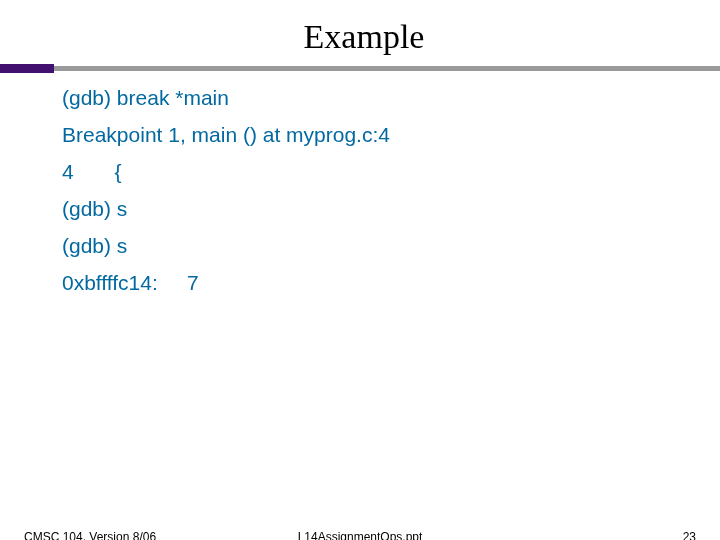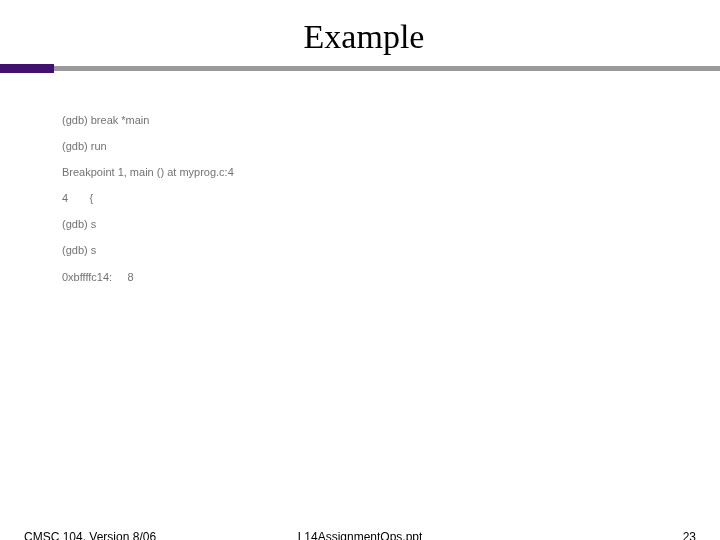--- a/index.html
+++ b/index.html
@@ -43,24 +43,23 @@
     position: absolute;
     left: 0;
     top: 0;
     height: 9px;
     width: 54px;
     background: #42106e; 
   }
   .content {
     padding: 8px 0 0 62px;
     width: 600px;
-    color: #737373;
-    font-size: 11px;
+    color: #0369a1;
+    font-size: 21px;
     line-height: 1.1;
-    margin-top: 28px;
   }
   .content .line {
     margin: 0 0 14px 0;
     white-space: pre;
   }
   .content .line.tight {
     margin-bottom: 8px;
   }
   .foot-left {
     position: absolute;
@@ -92,26 +91,25 @@
 
   <h1 class="title">Example</h1>
 
   <div class="rule-wrap">
     <div class="rule-grey"></div>
     <div class="rule-purple"></div>
   </div>
 
   <div class="content">
     <div class="line">(gdb) break *main</div>
-    <div class="line">(gdb) run</div>
     <div class="line"></div>
     <div class="line">Breakpoint 1, main () at myprog.c:4</div>
     <div class="line">4       {</div>
     <div class="line">(gdb) s</div>
     <div class="line">(gdb) s</div>
-    <div class="line tight">0xbffffc14:     8</div>
+    <div class="line tight">0xbffffc14:     7</div>
   </div>
 
   <div class="foot-left">CMSC 104, Version 8/06</div>
   <div class="foot-center">L14AssignmentOps.ppt</div>
   <div class="foot-right">23</div>
 
 </div>
 
 </body></html>

